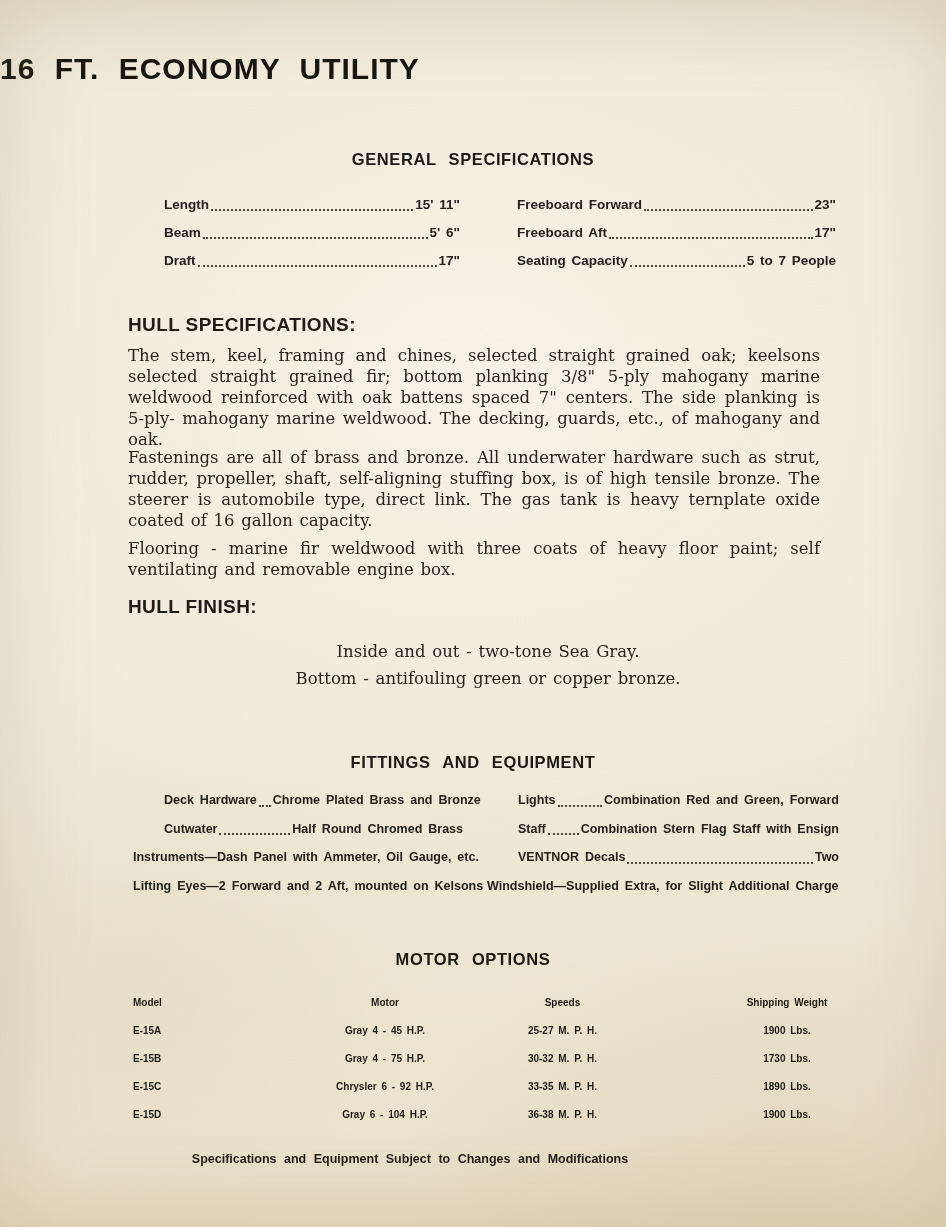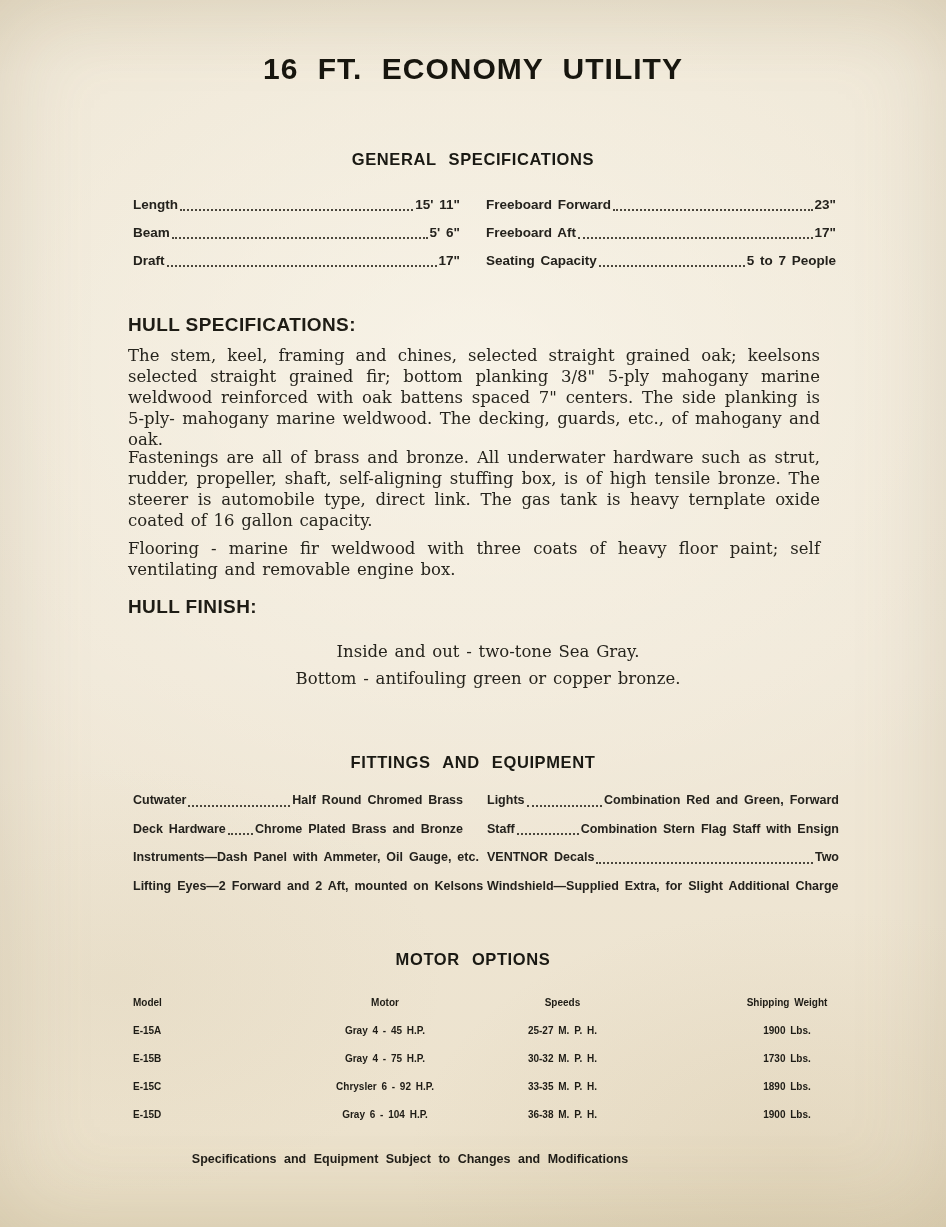--- a/index.html
+++ b/index.html
@@ -16,21 +16,21 @@
       radial-gradient(50% 25% at 12% 80%, rgba(200,185,150,.14) 0%, rgba(200,185,150,0) 70%),
       linear-gradient(180deg,#eae1cd 0%,#efe7d6 6%,#f0e8d8 55%,#ece2cd 92%,#e6dbc1 100%);
     color:#24221d;
   }
   .page::after{
     content:"";position:absolute;inset:0;pointer-events:none;
     box-shadow:inset 0 0 90px rgba(150,130,95,.22);
   }
   .abs{position:absolute;}
   .title{
-    top:52px;left:0;width:946px;margin:0;text-align:center;
+    top:52px;left:0;width:946px;margin:0;
     font-size:30px;font-weight:700;letter-spacing:1px;word-spacing:10px;
     color:#17160f;
   }
   .sec-heading{
     left:0;width:946px;text-align:center;
     font-size:16.5px;font-weight:700;letter-spacing:.6px;word-spacing:7px;
     color:#1a1913;
   }
   .serif-heading{
     left:128px;
@@ -38,21 +38,21 @@
     letter-spacing:.4px;color:#1e1c15;
   }
   .body{
     left:128px;width:692px;margin:0;
     font-family:"DejaVu Serif", serif;font-size:16.5px;line-height:21px;
     text-align:justify;word-spacing:1.5px;color:#26241d;
   }
   .finish{width:720px;text-align:center;}
   .speccol{font-size:13.5px;font-weight:700;line-height:28px;word-spacing:2px;}
   .fitcol{font-size:12.5px;font-weight:700;line-height:28.5px;word-spacing:2.5px;}
-  .dotrow{display:flex;align-items:flex-end;}
+  .dotrow{display:flex;align-items:flex-end;margin-left:31px;}
   .dotrow .lbl{white-space:nowrap;}
   .dotrow .val{white-space:nowrap;}
   .leader{
     flex:1 1 auto;min-width:12px;height:1px;align-self:flex-end;
     border-bottom:2px dotted #4a463c;margin:0 2px 8px 2px;
   }
   .plainrow{white-space:nowrap;}
   .mcol{
     top:989px;font-size:10px;font-weight:700;line-height:28px;word-spacing:2px;
     color:#1e1c16;
@@ -113,28 +113,28 @@
   <p class="abs body" style="top:538px">Flooring - marine fir weldwood with three coats of heavy floor paint; self ventilating and removable engine box.</p>
 
   <div class="abs serif-heading" style="top:596px">HULL FINISH:</div>
   <p class="abs body finish" style="top:641px">Inside and out - two-tone Sea Gray.</p>
   <p class="abs body finish" style="top:668px">Bottom - antifouling green or copper bronze.</p>
 
   <div class="abs sec-heading" style="top:753px">FITTINGS AND EQUIPMENT</div>
 
   <div class="abs fitcol" style="top:786px;left:133px;width:330px">
     <div class="dotrow">
+      <span class="lbl">Deck Hardware</span>
+      <span class="leader"></span>
+      <span class="val">Chrome Plated Brass and Bronze</span>
+    </div>
+    <div class="dotrow">
       <span class="lbl">Cutwater</span>
       <span class="leader"></span>
       <span class="val">Half Round Chromed Brass</span>
-    </div>
-    <div class="dotrow">
-      <span class="lbl">Deck Hardware</span>
-      <span class="leader"></span>
-      <span class="val">Chrome Plated Brass and Bronze</span>
     </div>
     <div class="plainrow">Instruments—Dash Panel with Ammeter, Oil Gauge, etc.</div>
     <div class="plainrow">Lifting Eyes—2 Forward and 2 Aft, mounted on Kelsons</div>
   </div>
 
   <div class="abs fitcol" style="top:786px;left:487px;width:352px">
     <div class="dotrow">
       <span class="lbl">Lights</span>
       <span class="leader"></span>
       <span class="val">Combination Red and Green, Forward</span>

